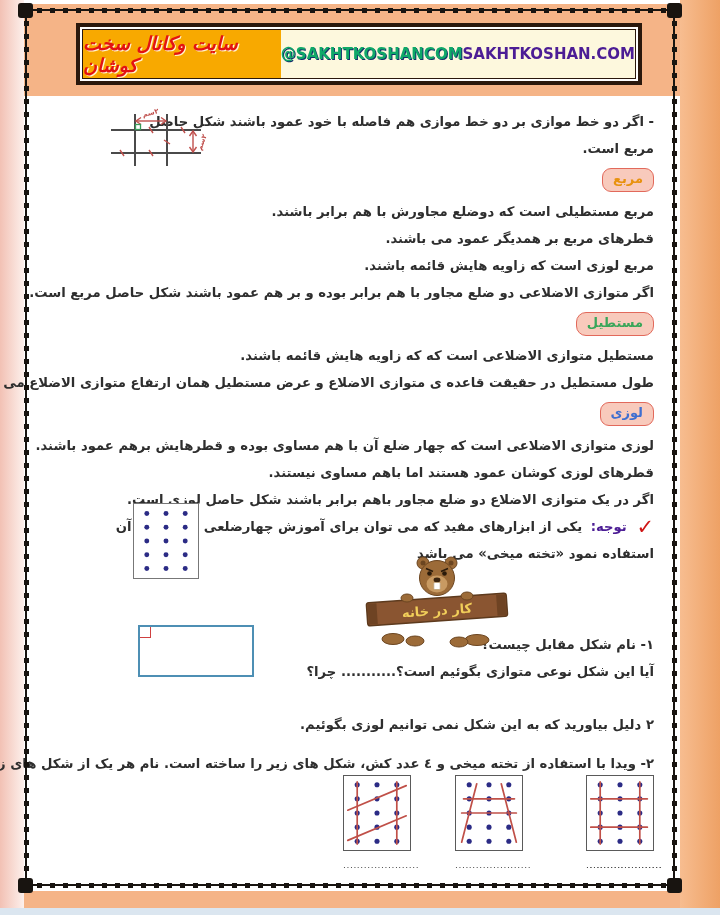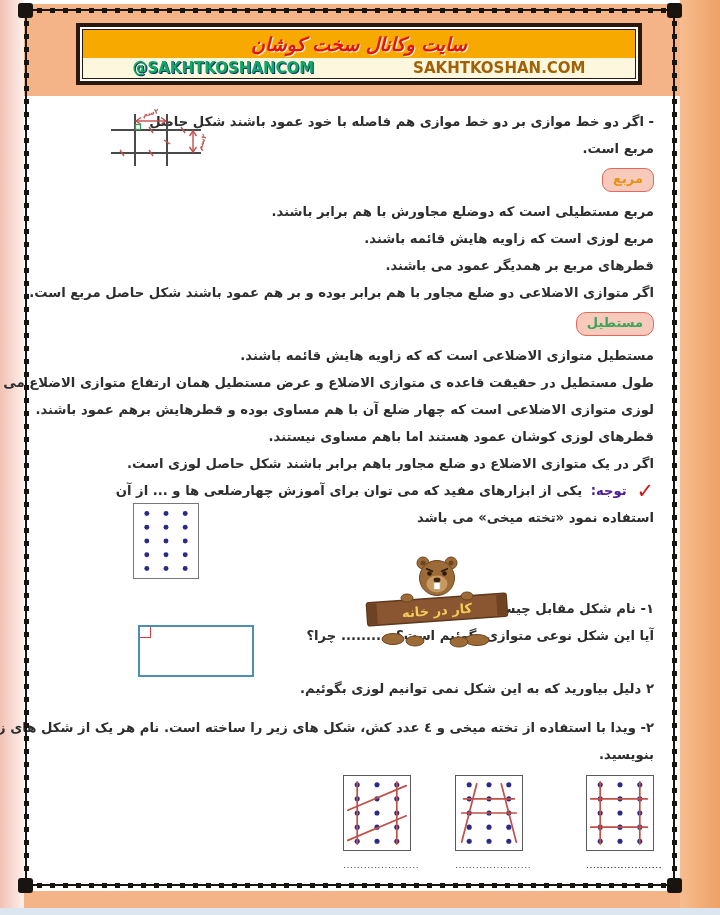--- a/index.html
+++ b/index.html
@@ -30,21 +30,21 @@
     background-size:13px 13px,2.4px 100%;background-repeat:repeat-y,no-repeat;background-position:0 0,5px 0;}
   .chain-left{left:20px;}
   .chain-right{left:668px;}
   .chain-corner{position:absolute;width:15px;height:15px;background:#181410;border-radius:3px;z-index:3;}
   .cc-tl{left:18px;top:3px;} .cc-tr{left:667px;top:3px;}
   .cc-bl{left:18px;top:878px;} .cc-br{left:667px;top:878px;}
 
   
   .title-box{position:absolute;left:76px;top:23px;width:566px;height:62px;box-sizing:border-box;
     border:4px solid #2a180c;background:#fff;padding:2px;z-index:4;}
-  .title-inner{height:100%;box-sizing:border-box;border:1.5px solid #2a180c;display:flex;flex-direction:column;}
+  .title-inner{height:100%;box-sizing:border-box;border:1.5px solid #2a180c;display:flex;}
   .title-top{flex:1.4;background:#f8a900;display:flex;align-items:center;justify-content:center;}
   .title-main{font-size:19px;font-weight:bold;font-style:italic;
     text-shadow:1.2px 1.2px 0 #fff3cf;letter-spacing:.5px;}
   .title-bottom{flex:1;background:#fdf8dd;display:flex;align-items:center;justify-content:space-around;
     font-size:15px;font-weight:bold;}
   .handle-telegram{text-shadow:1px 1px 0 #12306a;}
 
   
   .content{position:absolute;left:42px;top:100px;width:612px;height:808px;z-index:1;
     direction:rtl;text-align:right;color:#2e2e2e;font-size:13.2px;font-weight:700;padding-top:8px;box-sizing:border-box;}
@@ -99,21 +99,21 @@
   <div class="chain-corner cc-bl"></div>
   <div class="chain-corner cc-br"></div>
 
   <div class="title-box">
     <div class="title-inner">
       <div class="title-top">
         <span class="title-main" style="color: rgb(227, 18, 18);">سایت وکانال سخت کوشان</span>
       </div>
       <div class="title-bottom">
         <span class="handle-telegram" style="color: rgb(15, 168, 104);">@SAKHTKOSHANCOM</span>
-        <span class="handle-website" style="color: #a16207;">SAKHTKOSHAN.COM</span>
+        <span class="handle-website" style="color: #4c1d95;">SAKHTKOSHAN.COM</span>
       </div>
     </div>
   </div>
 
   <div class="content">
 
     <svg class="fig-diagram" viewBox="0 0 105 68">
       <line x1="30" y1="8" x2="30" y2="60" stroke="#4a4a4a" stroke-width="2"></line>
       <line x1="62" y1="8" x2="62" y2="60" stroke="#4a4a4a" stroke-width="2"></line>
       <line x1="6" y1="24" x2="96" y2="24" stroke="#4a4a4a" stroke-width="2"></line>
@@ -291,30 +291,33 @@
       <div class="gb-answer">......................</div>
     </div>
 
     <p class="line">- اگر دو خط موازی بر دو خط موازی هم فاصله با خود عمود باشند شکل حاصل</p>
     <p class="line">مربع است.</p>
 
     <div class="pill-row">
       <span class="pill" style="color: rgb(232, 146, 15); border-radius: 9px;">مربع</span>
     </div>
     <p class="line">مربع مستطیلی است که دوضلع مجاورش با هم برابر باشند.</p>
+    <p class="line">قطرهای مربع بر همدیگر عمود می باشند.</p>
     <p class="line">مربع لوزی است که زاویه هایش قائمه باشند.</p>
-    <p class="line">قطرهای مربع بر همدیگر عمود می باشند.</p>
     <p class="line">اگر متوازی الاضلاعی دو ضلع مجاور با هم برابر بوده و بر هم عمود باشند شکل حاصل مربع است.</p>
 
     <div class="pill-row">
       <span class="pill" style="color: rgb(58, 166, 90); border-radius: 10px;">مستطیل</span>
     </div>
     <p class="line">مستطیل متوازی الاضلاعی است که که زاویه هایش قائمه باشند.</p>
     <p class="line">طول مستطیل در حقیقت قاعده ی متوازی الاضلاع و عرض مستطیل همان ارتفاع متوازی الاضلاع می باشد.</p>
 
+    <div class="pill-row">
+      <span class="pill" style="color: rgb(63, 111, 208);">لوزی</span>
+    </div>
     <p class="line">لوزی متوازی الاضلاعی است که چهار ضلع آن با هم مساوی بوده و قطرهایش برهم عمود باشند.</p>
     <p class="line">قطرهای لوزی کوشان عمود هستند اما باهم مساوی نیستند.</p>
     <p class="line">اگر در یک متوازی الاضلاع دو ضلع مجاور باهم برابر باشند شکل حاصل لوزی است.</p>
 
     <p class="line">
       <span class="check" style="color: rgb(207, 21, 21);">✓</span>
       <span class="note-label" style="color: #4c1d95;">توجه:</span>
       <span>یکی از ابزارهای مفید که می توان برای آموزش چهارضلعی ها و ... از آن</span>
     </p>
     <p class="line">استفاده نمود «تخته میخی» می باشد</p>

